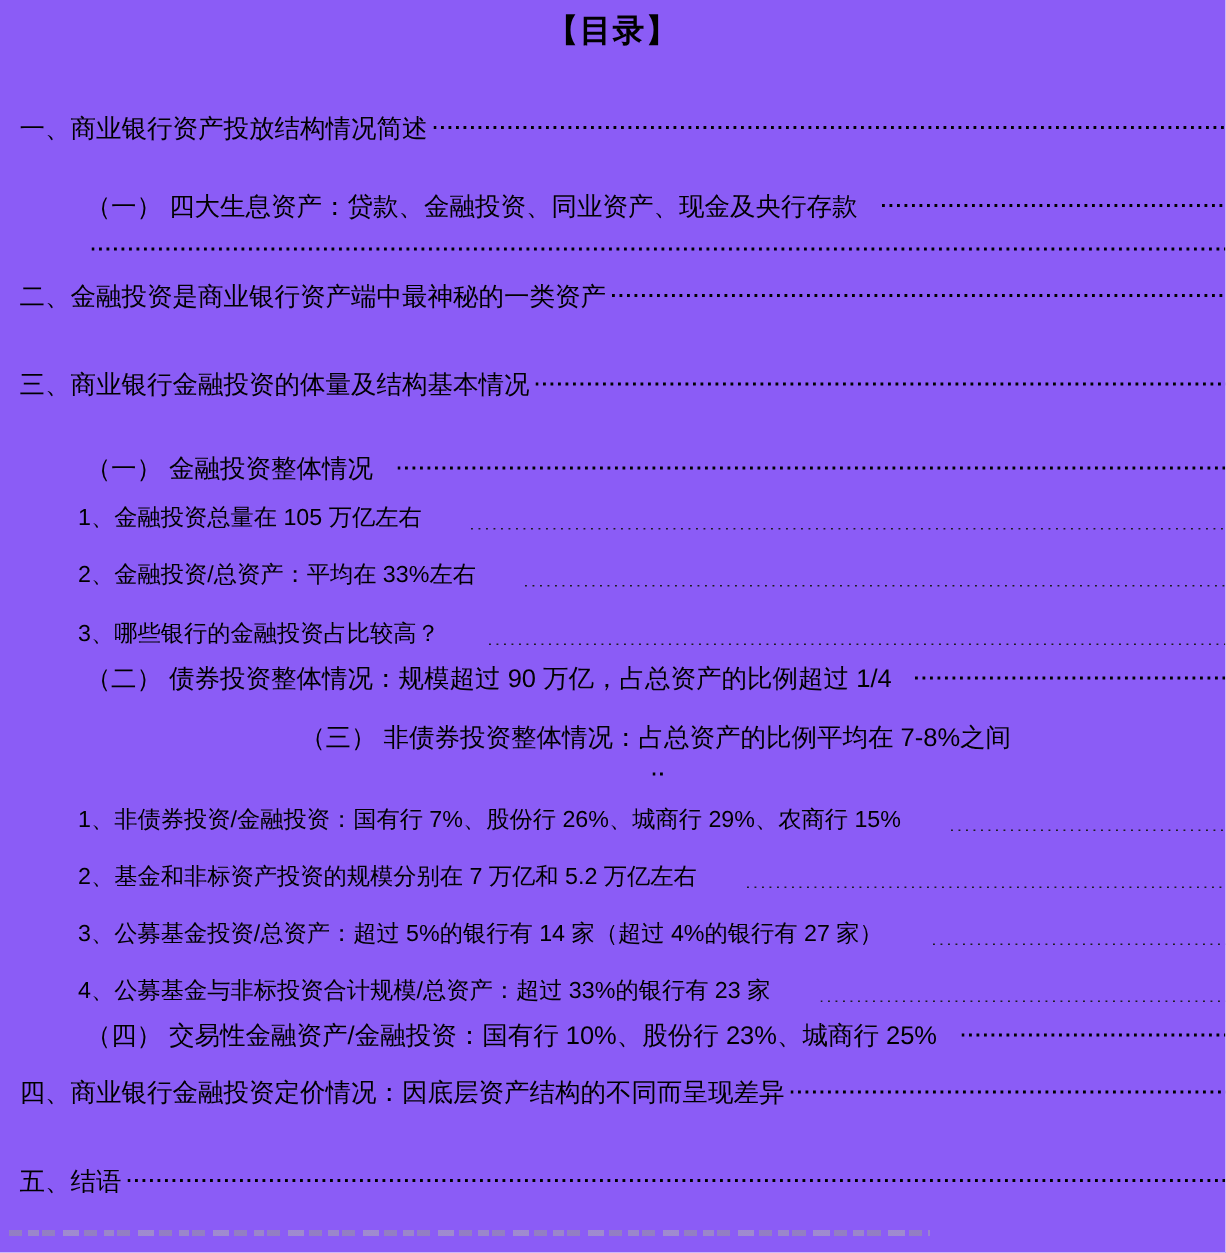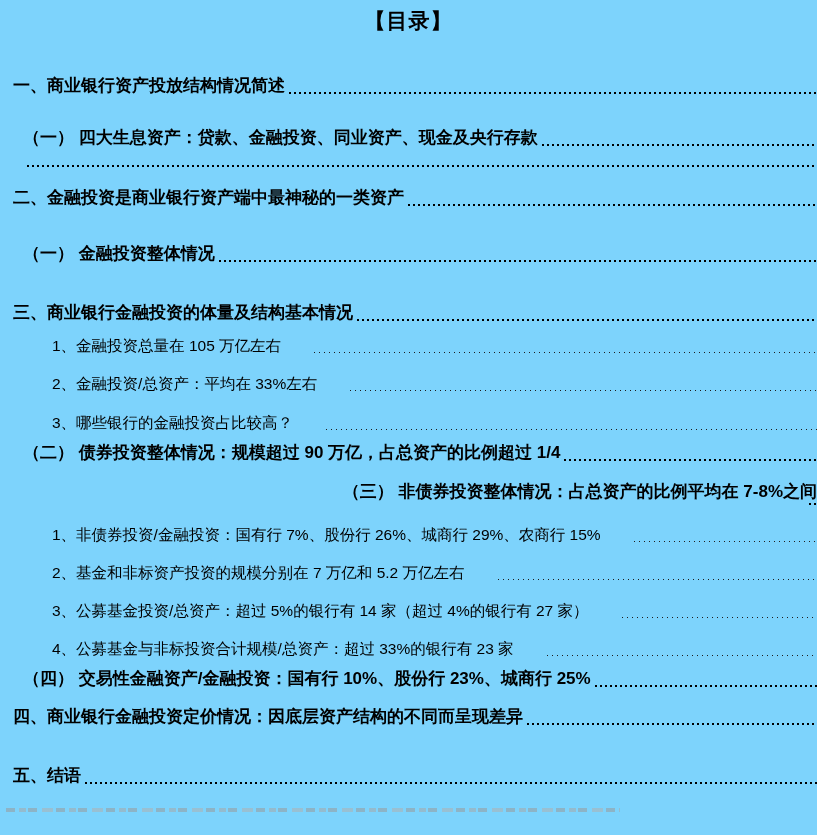--- a/index.html
+++ b/index.html
@@ -7,39 +7,39 @@
     padding: 0;
     background: #ffffff;
     font-family: "Liberation Sans", "DejaVu Sans", sans-serif;
     color: #000000;
   }
   .page {
     position: relative;
     width: 817px;
     height: 835px;
     overflow: hidden;
-    background: #7dd3fc;
+    background: #8b5cf6;
   }
   .doc-title {
     padding-top: 8px;
     height: 26px;
     line-height: 26px;
     text-align: center;
     font-size: 21px;
     font-weight: bold;
     letter-spacing: 1px;
   }
   .toc-row {
     display: flex;
     align-items: flex-end;
   }
   .toc-row.lvl1 { margin-left: 13px; font-size: 17px; line-height: 22px; }
-  .toc-row.lvl2 { margin-left: 23px; font-size: 17px; line-height: 22px; }
+  .toc-row.lvl2 { margin-left: 57px; font-size: 17px; line-height: 22px; gap: 12px; }
   .toc-row.lvl3 { margin-left: 52px; font-size: 15.5px; line-height: 20px; }
-  .toc-row.bold   { font-weight: bold; }
+  .toc-row.bold   { font-weight: normal; align-items: center; }
   .toc-row.regular{ font-weight: normal; gap: 29px; }
   .toc-text {
     flex: 0 0 auto;
     white-space: nowrap;
   }
   .leader {
     flex: 1 1 auto;
     min-width: 8px;
     margin-left: 4px;
     margin-bottom: 3px;
@@ -85,26 +85,26 @@
     <span class="toc-text">（一） 四大生息资产：贷款、金融投资、同业资产、现金及央行存款</span>
     <span class="leader"></span>
   </div>
       <div class="toc-row lvl2 bold" style="margin-top: 16px;">
     <span class="leader"></span>
   </div>
       <div class="toc-row lvl1 bold" style="margin-top: 17px;">
     <span class="toc-text">二、金融投资是商业银行资产端中最神秘的一类资产</span>
     <span class="leader"></span>
   </div>
+      <div class="toc-row lvl1 bold" style="margin-top: 37px;">
+    <span class="toc-text">三、商业银行金融投资的体量及结构基本情况</span>
+    <span class="leader"></span>
+  </div>
       <div class="toc-row lvl2 bold" style="margin-top: 34px;">
     <span class="toc-text">（一） 金融投资整体情况</span>
-    <span class="leader"></span>
-  </div>
-      <div class="toc-row lvl1 bold" style="margin-top: 37px;">
-    <span class="toc-text">三、商业银行金融投资的体量及结构基本情况</span>
     <span class="leader"></span>
   </div>
       <div class="toc-row lvl3 regular" style="margin-top: 12px;">
     <span class="toc-text">1、金融投资总量在 105 万亿左右</span>
     <span class="leader"></span>
   </div>
       <div class="toc-row lvl3 regular" style="margin-top: 18px;">
     <span class="toc-text">2、金融投资/总资产：平均在 33%左右</span>
     <span class="leader"></span>
   </div>

